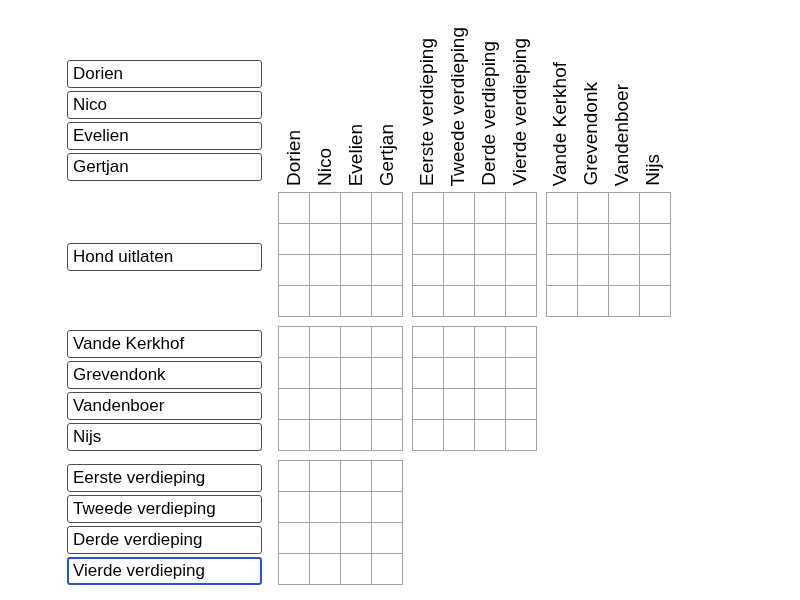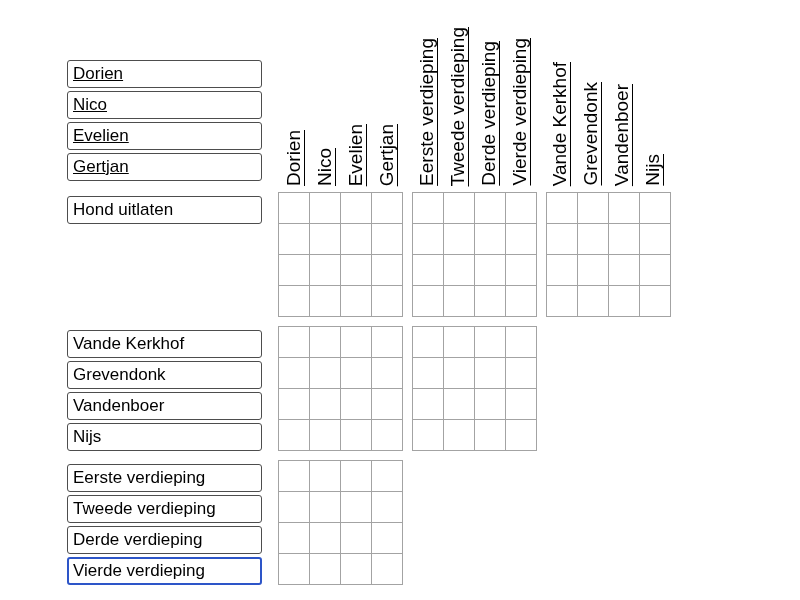--- a/index.html
+++ b/index.html
@@ -6,21 +6,21 @@
   html, body { margin: 0; padding: 0; }
   body {
     width: 800px; height: 600px;
     background: #ffffff; color: #000000;
     font-family: "Liberation Sans", sans-serif;
     overflow: hidden;
   }
   .puzzle { padding: 14px 0 0 67px; }
 
   
-  .header-row { display: flex; align-items: flex-end; margin-bottom: 6px; text-decoration: underline; }
+  .header-row { display: flex; align-items: flex-end; margin-bottom: 6px; }
   .label-col { width: 195px; margin-right: 16px; flex: 0 0 auto; }
   .header-row .label-col { margin-bottom: 5px; }
 
   .lbox {
     display: block; width: 195px; height: 28px;
     border: 1px solid #4d4d4d; border-radius: 3px;
     background: #fff; color: #000;
     padding: 0 5px; margin: 0 0 3px 0;
     font-family: "Liberation Sans", sans-serif; font-size: 17px;
     outline: none;
@@ -32,21 +32,21 @@
   .hdr-cell {
     width: 31px; height: 172px;
     display: flex; align-items: flex-end; justify-content: center;
   }
   .hdr-cell span {
     writing-mode: vertical-rl; transform: rotate(180deg);
     font-size: 19px; line-height: 1; white-space: nowrap;
   }
 
   
-  .band { display: flex; margin-bottom: 9px; }
+  .band { display: flex; margin-bottom: 9px; align-items: center; }
   .band .label-col { padding-top: 4px; }
   .block {
     display: grid;
     grid-template-columns: repeat(4, 31px);
     grid-auto-rows: 31px;
     border-top: 1px solid #a3a3a3; border-left: 1px solid #a3a3a3;
     margin-right: 9px; align-self: flex-start;
   }
   .cell { border-right: 1px solid #a3a3a3; border-bottom: 1px solid #a3a3a3; background: #fff; }
 </style>

